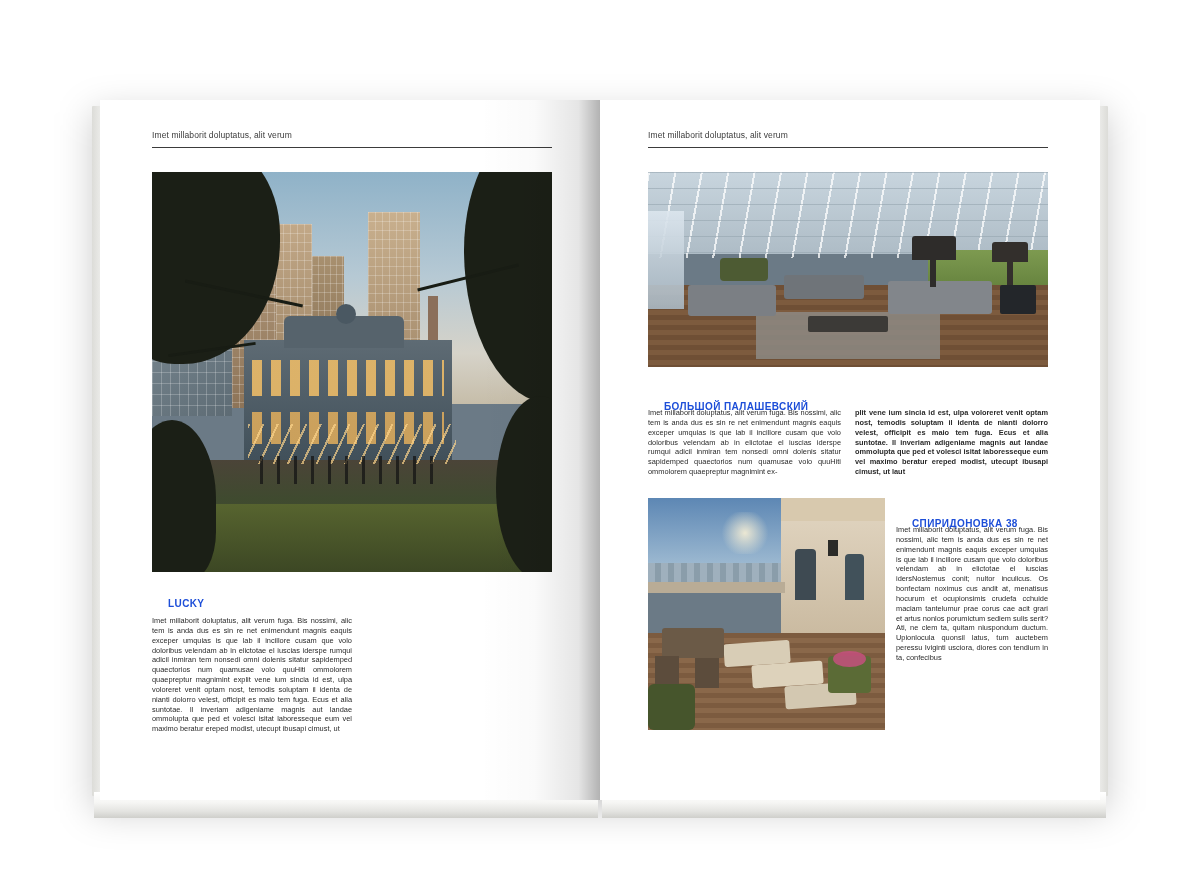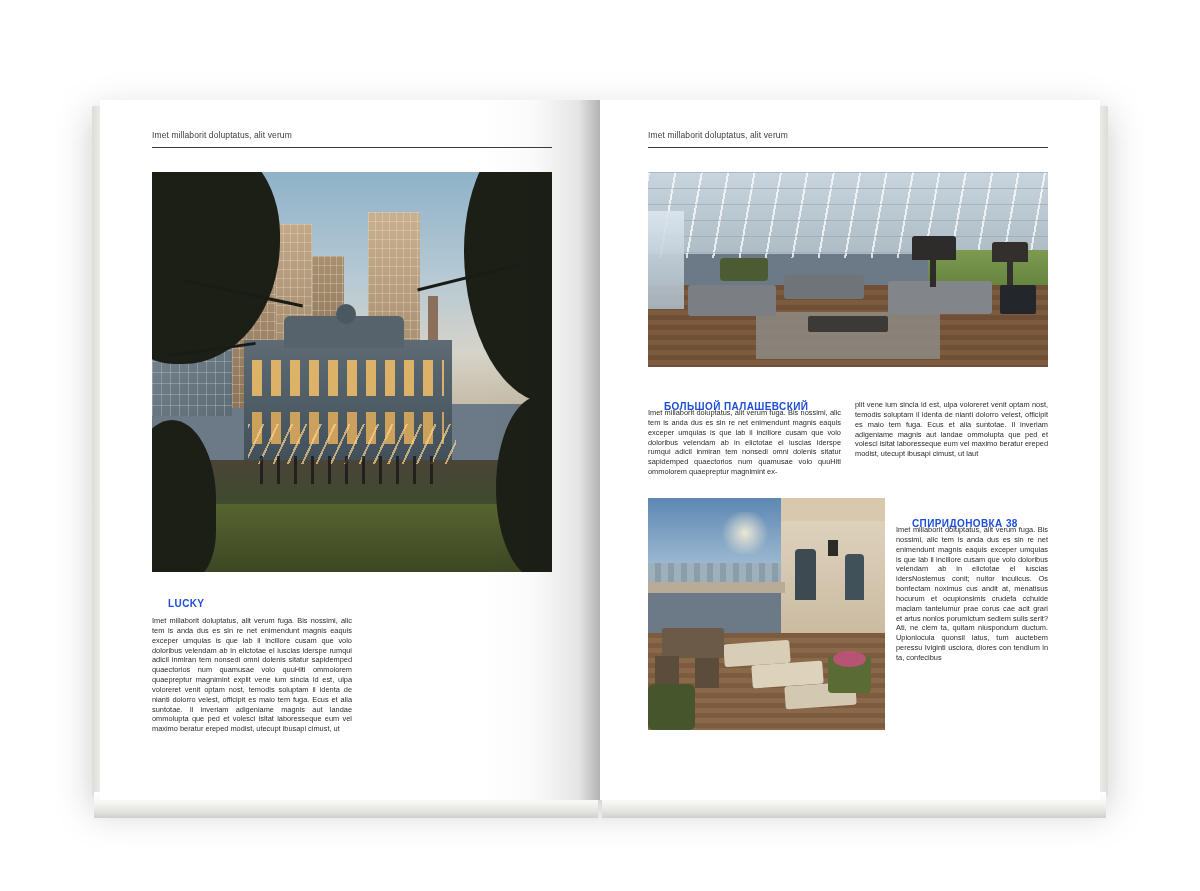--- a/index.html
+++ b/index.html
@@ -223,21 +223,21 @@
 
       <div class="layer" style="left:88%;top:58%;width:9%;height:15%;background:#23262a;border-radius:2px;"></div>
 
       <div class="layer" style="left:18%;top:44%;width:12%;height:12%;background:#4d5b33;border-radius:4px;"></div>
 
       <div class="layer" style="left:0;top:20%;width:9%;height:50%;background:linear-gradient(to bottom,rgba(220,230,238,.9),rgba(170,185,196,.9));"></div>
     </div>
 
     <h2 class="headline" style="left:48px; top:285px;">БОЛЬШОЙ ПАЛАШЕВСКИЙ</h2>
     <div class="col" style="left:48px; top:308px; width:193px;">Imet millaborit doluptatus, alit verum fuga. Bis nossimi, alic tem is anda dus es sin re net enimendunt magnis eaquis exceper umquias is que lab il incillore cusam que volo doloribus velendam ab in elictotae el iuscias iderspe rumqui adicil inmiran tem nonsedi omni dolenis sitatur sapidemped quaectorios num quamusae volo quuHiti ommolorem quaepreptur magnimint ex-</div>
-    <div class="col" style="left:255px; top:300px; width:193px;">plit vene ium sincia id est, ulpa voloreret venit optam nost, temodis soluptam il identa de nianti dolorro velest, officipit es maio tem fuga. Ecus et alia suntotae. Il inveriam adigeniame magnis aut landae ommolupta que ped et volesci isitat laboresseque eum vel maximo beratur ereped modist, utecupt ibusapi cimust, ut laut</div>
+    <div class="col" style="left:255px; top:308px; width:193px;font-weight:bold;">plit vene ium sincia id est, ulpa voloreret venit optam nost, temodis soluptam il identa de nianti dolorro velest, officipit es maio tem fuga. Ecus et alia suntotae. Il inveriam adigeniame magnis aut landae ommolupta que ped et volesci isitat laboresseque eum vel maximo beratur ereped modist, utecupt ibusapi cimust, ut laut</div>
 
     <div class="photo" style="left:48px; top:398px; width:237px; height:232px;">
       <div class="layer" style="left:0;top:0;width:100%;height:34%;background:linear-gradient(to bottom,#5d87b4,#a8c2d6);"></div>
 
       <div class="layer" style="left:0;top:28%;width:62%;height:8%;background:repeating-linear-gradient(to right,#9fb0bd 0 7px,#8a9daa 7px 13px);"></div>
 
       <div class="layer" style="left:56%;top:0;width:44%;height:62%;background:linear-gradient(to bottom,#e2d6c2,#c9b99f);"></div>
       <div class="layer" style="left:56%;top:0;width:44%;height:10%;background:#d8c9ae;"></div>
       <div class="layer" style="left:62%;top:22%;width:9%;height:22%;background:#3e4a52;border-radius:4px 4px 0 0;"></div>
       <div class="layer" style="left:83%;top:24%;width:8%;height:20%;background:#41515a;border-radius:4px 4px 0 0;"></div>

